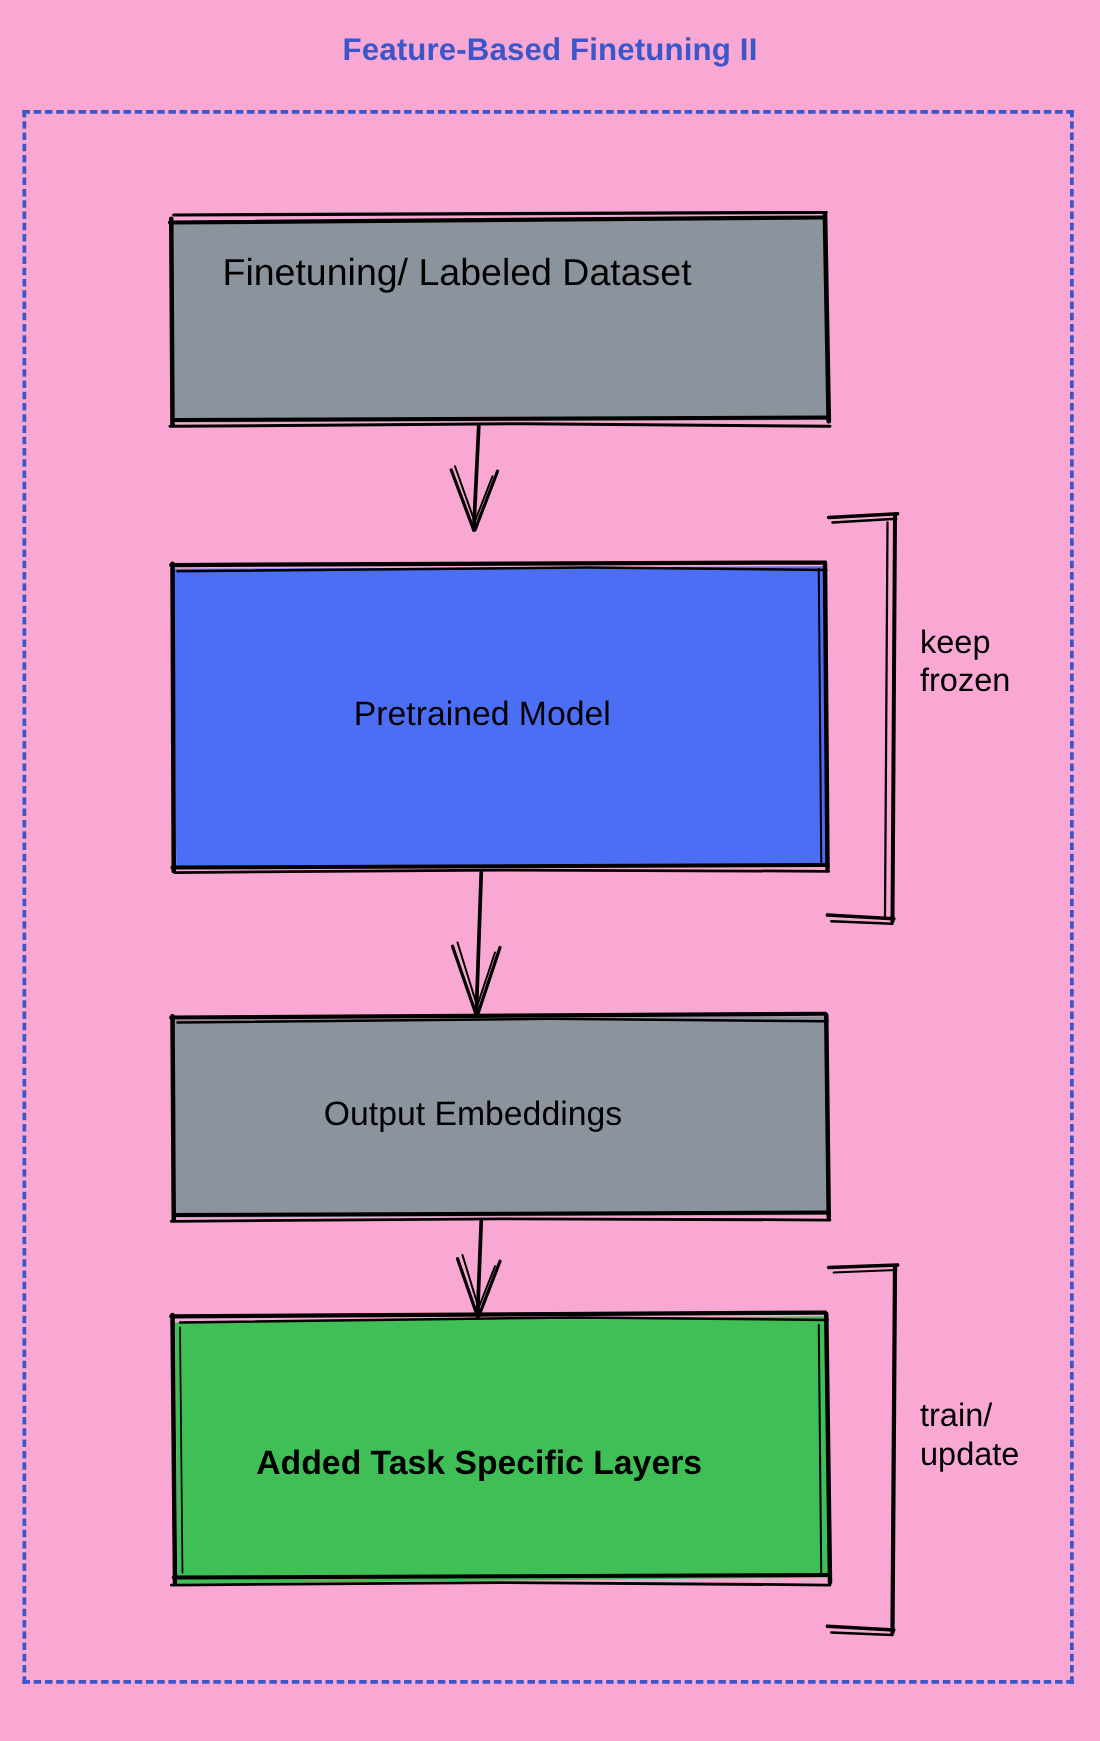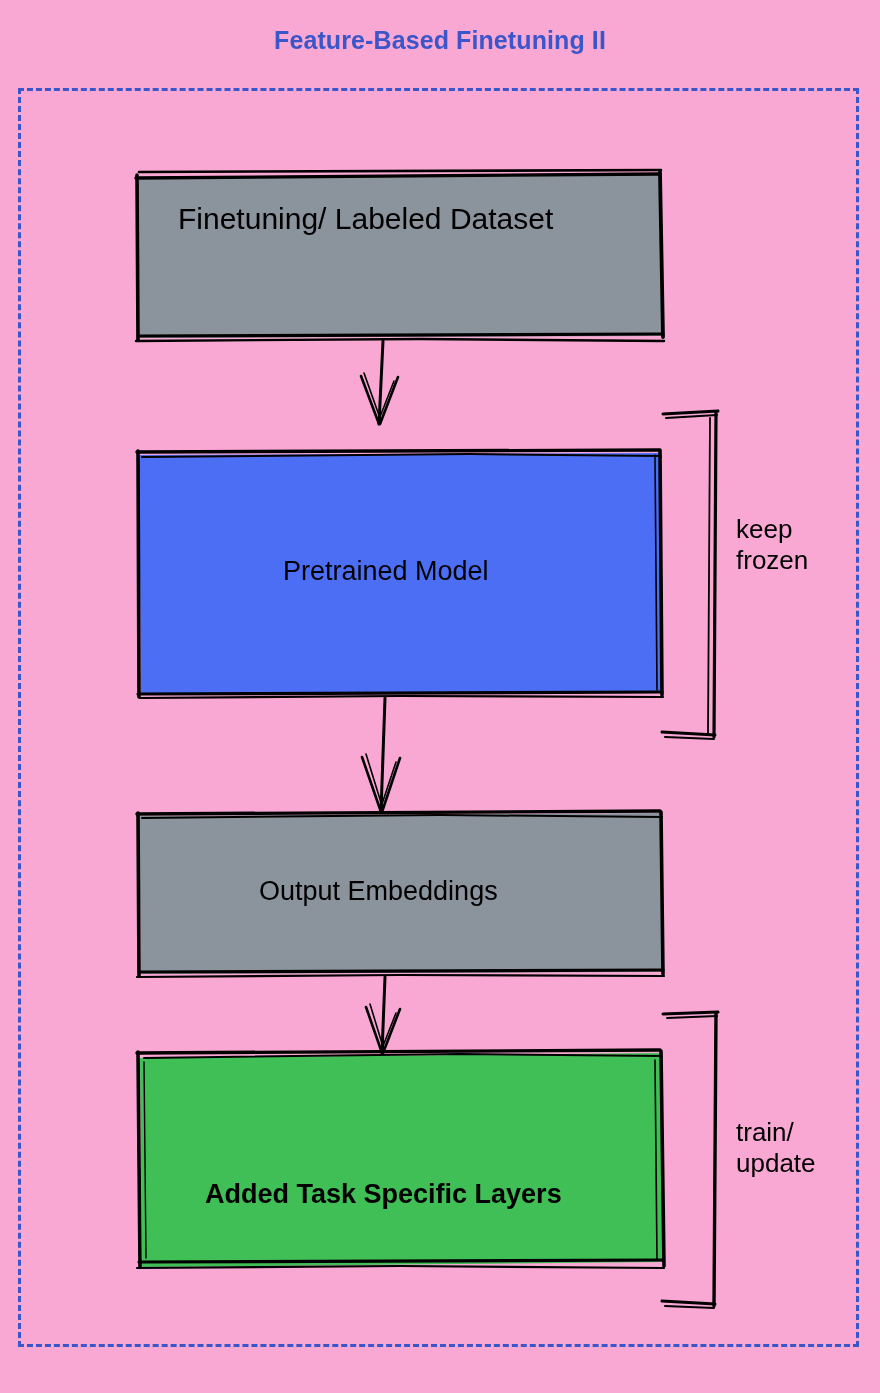--- a/index.html
+++ b/index.html
@@ -64,36 +64,35 @@
     top: 557px;
     font-size: 27px;
   }
   #label-embeddings {
     left: 259px;
     top: 877px;
     font-size: 27px;
   }
   #label-task-layers {
     left: 205px;
-    top: 1180px;
+    top: 1156px;
     font-size: 27px;
     font-weight: 700;
   }
   .annotation-label {
     position: absolute;
     font-family: "Liberation Sans", sans-serif;
     font-size: 26px;
     color: #000000;
     line-height: 1.2;
     white-space: pre-line;
   }
   #annotation-keep-frozen {
     left: 736px;
     top: 498px;
-    margin-top: 16px;
   }
   #annotation-train-update {
     left: 736px;
     top: 1092px;
     margin-top: 25px;
   }
 </style>
 </head>
 <body>
 

